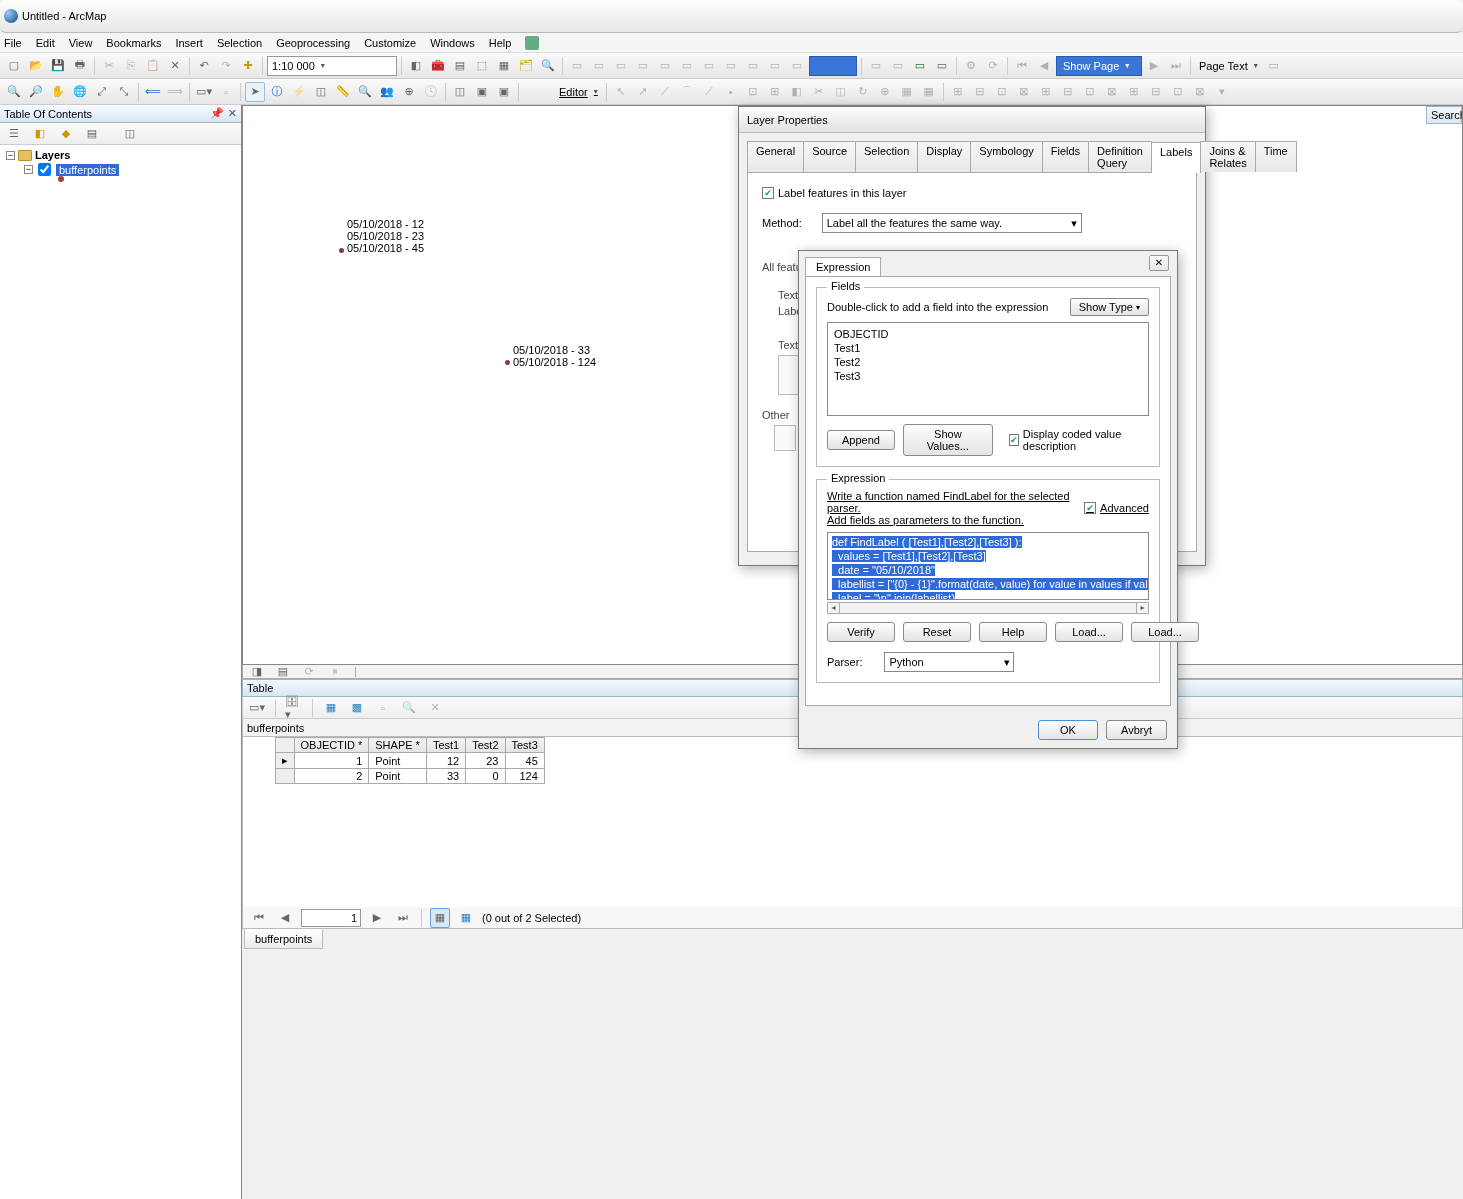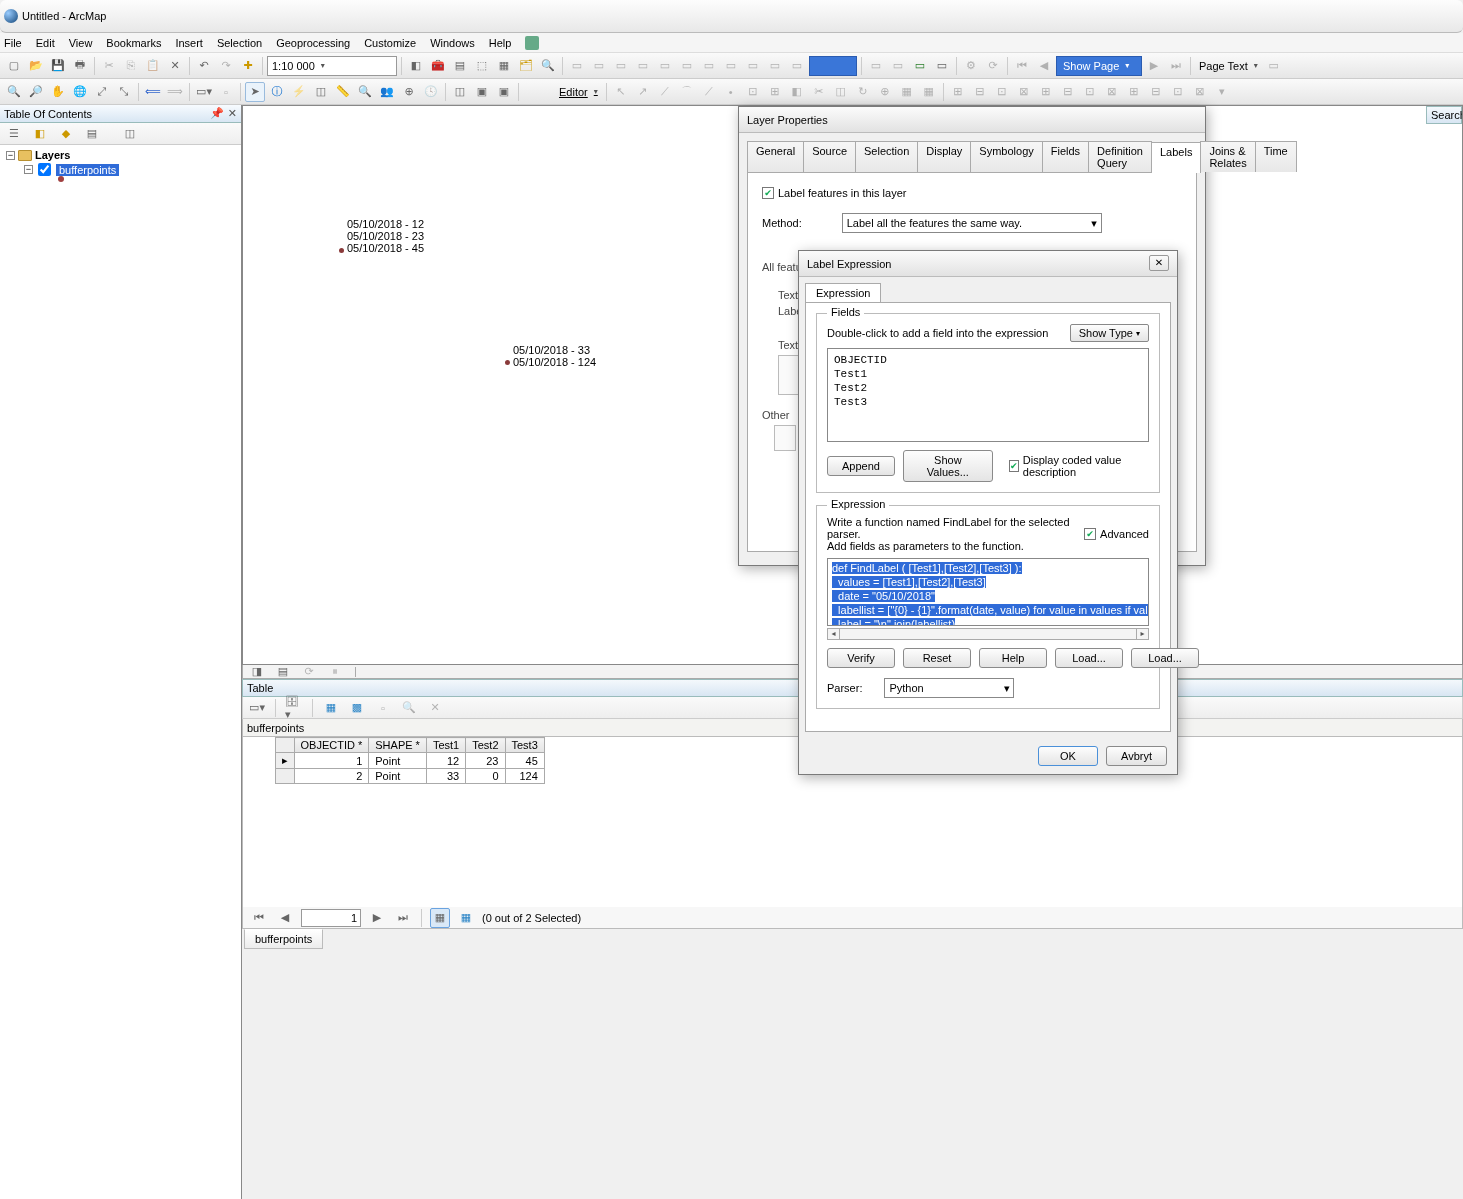--- a/index.html
+++ b/index.html
@@ -57,34 +57,34 @@
 .tabletab { height: 20px; background: linear-gradient(#fff,#ececec); border: 1px solid #bbb; border-top: 1px solid #fff; padding: 0 10px; display: inline-flex; align-items: center; margin-left: 2px; }
 
 
 .dlg { position: absolute; background: #f0f0f0; border: 1px solid #7a7a7a; box-shadow: 2px 3px 12px rgba(0,0,0,.3); }
 .dlg .dtitle { height: 26px; background: linear-gradient(#fbfbfb,#e2e2e2); border-bottom: 1px solid #bbb; padding: 0 8px; display: flex; align-items: center; }
 .tabs { display: flex; gap: 0; padding: 8px 8px 0 8px; }
 .tab { border: 1px solid #aaa; background: linear-gradient(#f6f6f6,#e8e8e8); padding: 3px 8px; border-bottom: none; margin-right: -1px; }
 .tab.active { background: #fff; position: relative; top: 1px; }
 .tabbody { background: #fff; border: 1px solid #aaa; margin: 0 8px 8px 8px; padding: 14px; }
 .chk { width: 12px; height: 12px; border: 1px solid #777; display: inline-flex; align-items: center; justify-content: center; font-size: 9px; color: #1a5; margin-right: 4px; }
-.drop { border: 1px solid #888; background: #fff; height: 20px; display: flex; align-items: center; justify-content: space-between; padding: 0 4px; margin-left: 20px; }
+.drop { border: 1px solid #888; background: #fff; height: 20px; display: flex; align-items: center; justify-content: space-between; padding: 0 4px; }
 .btn { border: 1px solid #8a8a8a; background: linear-gradient(#fdfdfd,#e4e4e4); padding: 3px 14px; border-radius: 3px; text-align: center; }
 .btn.wide { min-width: 68px; }
 
 
 .ledlg { }
 .ledlg .letabs { display: flex; margin: 6px 6px 0 6px; }
 .ledlg .letab { border: 1px solid #aaa; background: #fff; padding: 3px 10px; border-bottom: none; }
 .ledlg .lepane { background: #fff; border: 1px solid #aaa; margin: 0 6px 6px 6px; padding: 10px; }
 .group { border: 1px solid #bbb; padding: 10px; margin-bottom: 12px; }
 .group > .glabel { position: relative; top: -18px; background: #fff; padding: 0 4px; display: inline-block; }
 .group > .ginner { margin-top: -12px; }
 .listbox { border: 1px solid #888; background: #fff; height: 94px; padding: 4px 6px; overflow: auto; }
-.listbox div { padding: 1px 0; font-family: Liberation Mono, monospace; }
+.listbox div { padding: 1px 0; }
 .codebox { border: 1px solid #888; background: #fff; height: 68px; padding: 2px 4px; font-family: Tahoma, sans-serif; font-size: 11px; line-height: 14px; overflow: auto; position: relative; }
 .codebox .hl { background: #2f6bd8; color: #fff; white-space: pre; display: inline; }
 .scrollimit { height: 12px; border: 1px solid #aaa; background: #f4f4f4; margin-top: 2px; position: relative; }
 .scrollimit .l, .scrollimit .r { position: absolute; top: 0; width: 12px; height: 10px; text-align: center; font-size: 8px; color: #555; }
 .scrollimit .l { left: 0; border-right: 1px solid #aaa; }
 .scrollimit .r { right: 0; border-left: 1px solid #aaa; }
 .rowflex { display: flex; gap: 8px; }
 .dlgfoot { display: flex; justify-content: flex-end; gap: 8px; padding: 8px 10px; }
 .dlgx { position: absolute; right: 8px; top: 4px; border: 1px solid #999; width: 20px; height: 16px; border-radius: 2px; text-align: center; line-height: 14px; font-size: 10px; background: linear-gradient(#fafafa,#e6e6e6); }
 .searchstub { position: absolute; right: 0; top: 0; width: 36px; background: linear-gradient(#f4f8fc,#d8e6f3); border: 1px solid #9bb; height: 18px; display: flex; align-items: center; padding-left: 4px; }
@@ -401,23 +401,20 @@
         <div style="margin-top:22px;">Text S</div>
         <div style="margin-top:4px;border:1px solid #bbb;width:22px;height:40px;background:#fafafa;"></div>
       </div>
       <div style="margin-top:14px;">Other</div>
       <div style="margin-top:4px;border:1px solid #bbb;width:22px;height:26px;background:#fafafa;margin-left:12px;"></div>
     </div>
   </div>
 </div>
 
 <div class="dlg ledlg" style="left:798px;top:250px;width:380px;">
-  <div class="dtitle">
-      <span>Label Expression</span>
-    </div>
   <div class="dlgx">✕</div>
   <div class="letabs">
       <div class="letab">Expression</div>
     </div>
   <div class="lepane">
 
     <div class="group">
       <span class="glabel">Fields</span>
       <div class="ginner">
         <div class="rowflex" style="justify-content:space-between;align-items:center;margin-bottom:6px;">
@@ -440,21 +437,21 @@
               <span class="chk">✔</span>
               <span>Display coded value description</span>
             </span>
         </div>
       </div>
     </div>
 
     <div class="group">
       <span class="glabel">Expression</span>
       <div class="ginner">
-        <div class="rowflex" style="justify-content:space-between;">
+        <div class="rowflex" style="justify-content:space-between;text-decoration:underline;">
           <span style="white-space:pre-line;">Write a function named FindLabel for the selected parser.
 Add fields as parameters to the function.</span>
           <span style="display:flex;align-items:center;white-space:nowrap;">
               <span class="chk">✔</span>
               <span>Advanced</span>
             </span>
         </div>
         <div class="codebox" style="margin-top:6px;">
 <span class="hl">def FindLabel ( [Test1],[Test2],[Test3] ):</span><br>
 <span class="hl">  values = [Test1],[Test2],[Test3]</span><br>

